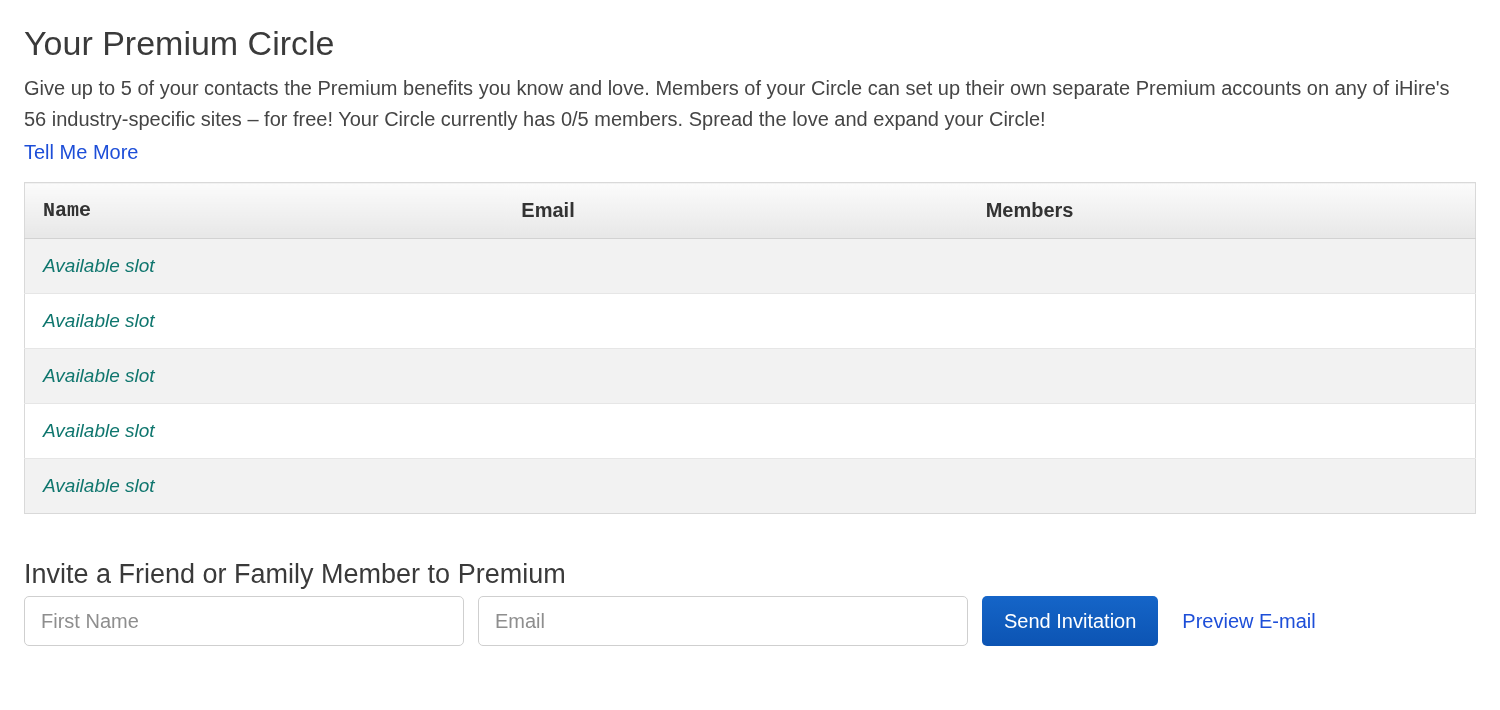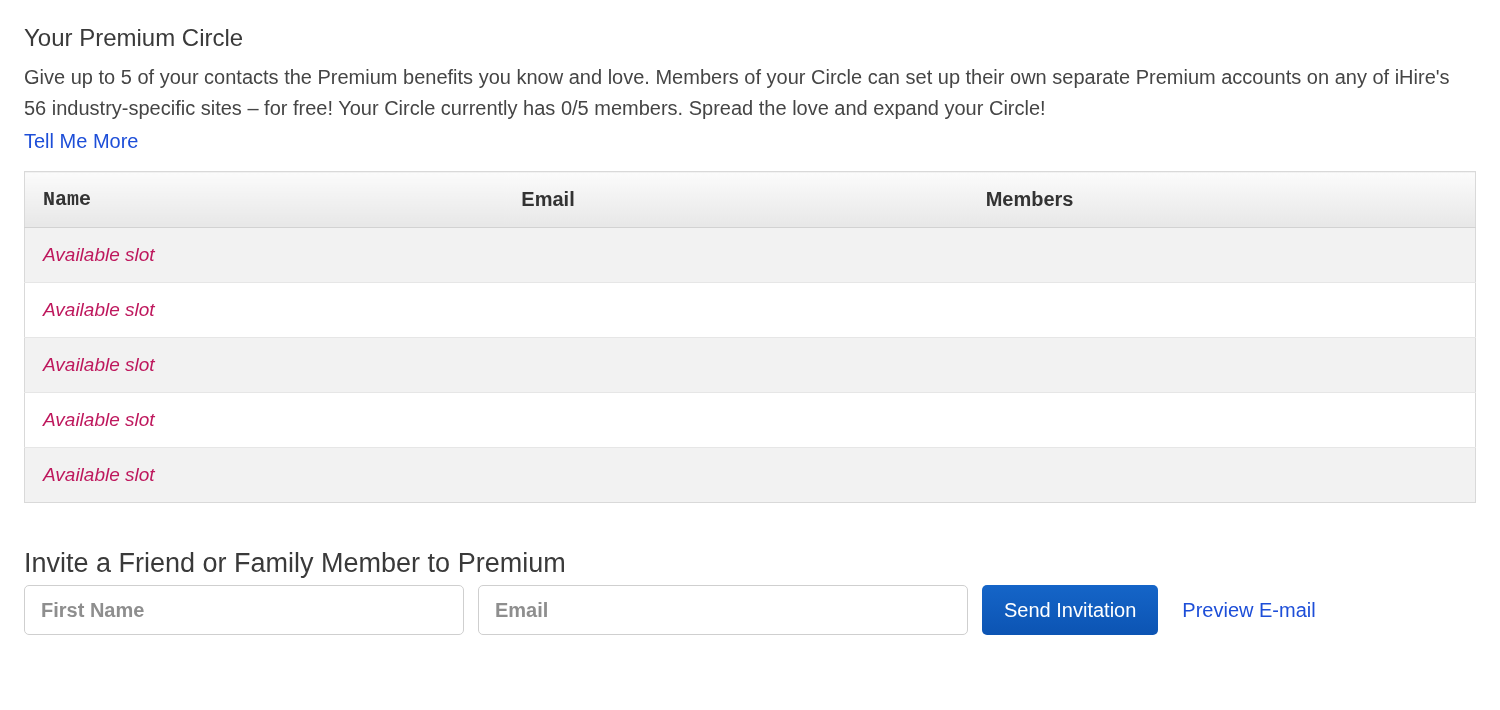--- a/index.html
+++ b/index.html
@@ -10,21 +10,21 @@
     body {
       font-family: "Segoe UI", "Helvetica Neue", Arial, sans-serif;
       background: #ffffff;
       color: #333333;
       padding: 24px;
     }
     .container {
       max-width: 1460px;
     }
     h1 {
-      font-size: 24px;
+      font-size: 34px;
       font-weight: 400;
       color: #3a3a3a;
       margin-bottom: 10px;
     }
     .description {
       font-size: 20px;
       line-height: 1.55;
       color: #454545;
       margin-bottom: 6px;
       max-width: 1440px;
@@ -55,21 +55,21 @@
       background: linear-gradient(#fbfbfb, #e7e7e7);
       border-bottom: 1px solid #d2d2d2;
     }
     thead th:nth-child(1) { width: 33%; font-family: Liberation Mono, monospace; }
     thead th:nth-child(2) { width: 32%; }
     thead th:nth-child(3) { width: 35%; }
     tbody td {
       padding: 16px 18px;
       font-size: 19px;
       font-style: italic;
-      color: #be185d;
+      color: #0f766e;
       border-top: 1px solid #e6e6e6;
     }
     tbody tr:nth-child(odd) td {
       background: #f2f2f2;
     }
     tbody tr:nth-child(even) td {
       background: #ffffff;
     }
     h2.invite-heading {
       font-size: 27px;
@@ -83,21 +83,20 @@
       gap: 14px;
     }
     .text-input {
       height: 50px;
       border: 1px solid #cfcfcf;
       border-radius: 5px;
       padding: 0 16px;
       font-size: 20px;
       color: #3b82f6;
       outline: none;
-      font-weight: bold;
     }
     .text-input::placeholder {
       color: #8e8e8e;
     }
     .input-first {
       width: 440px;
     }
     .input-email {
       width: 490px;
     }

